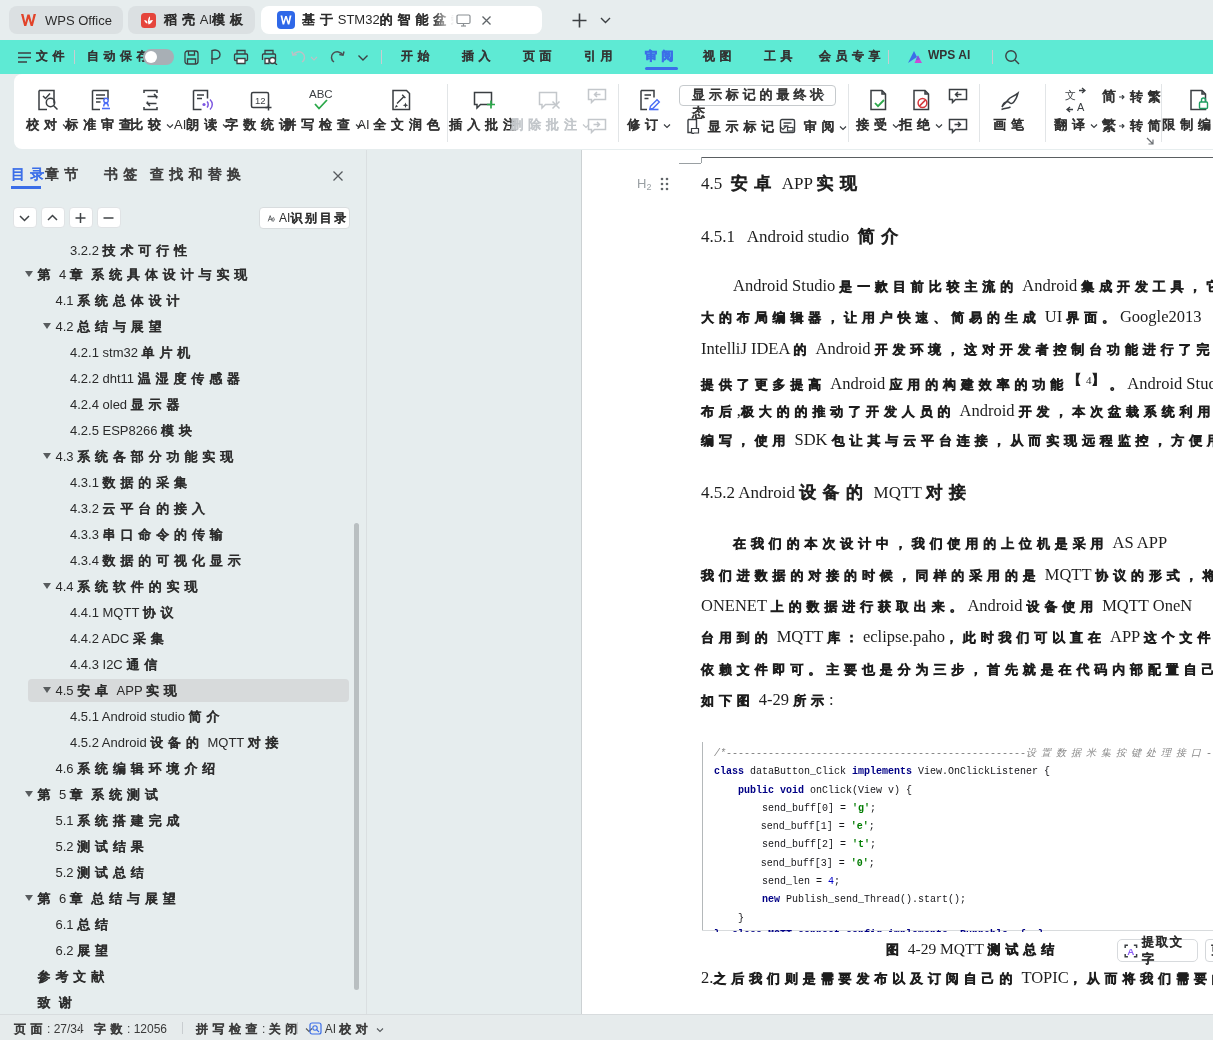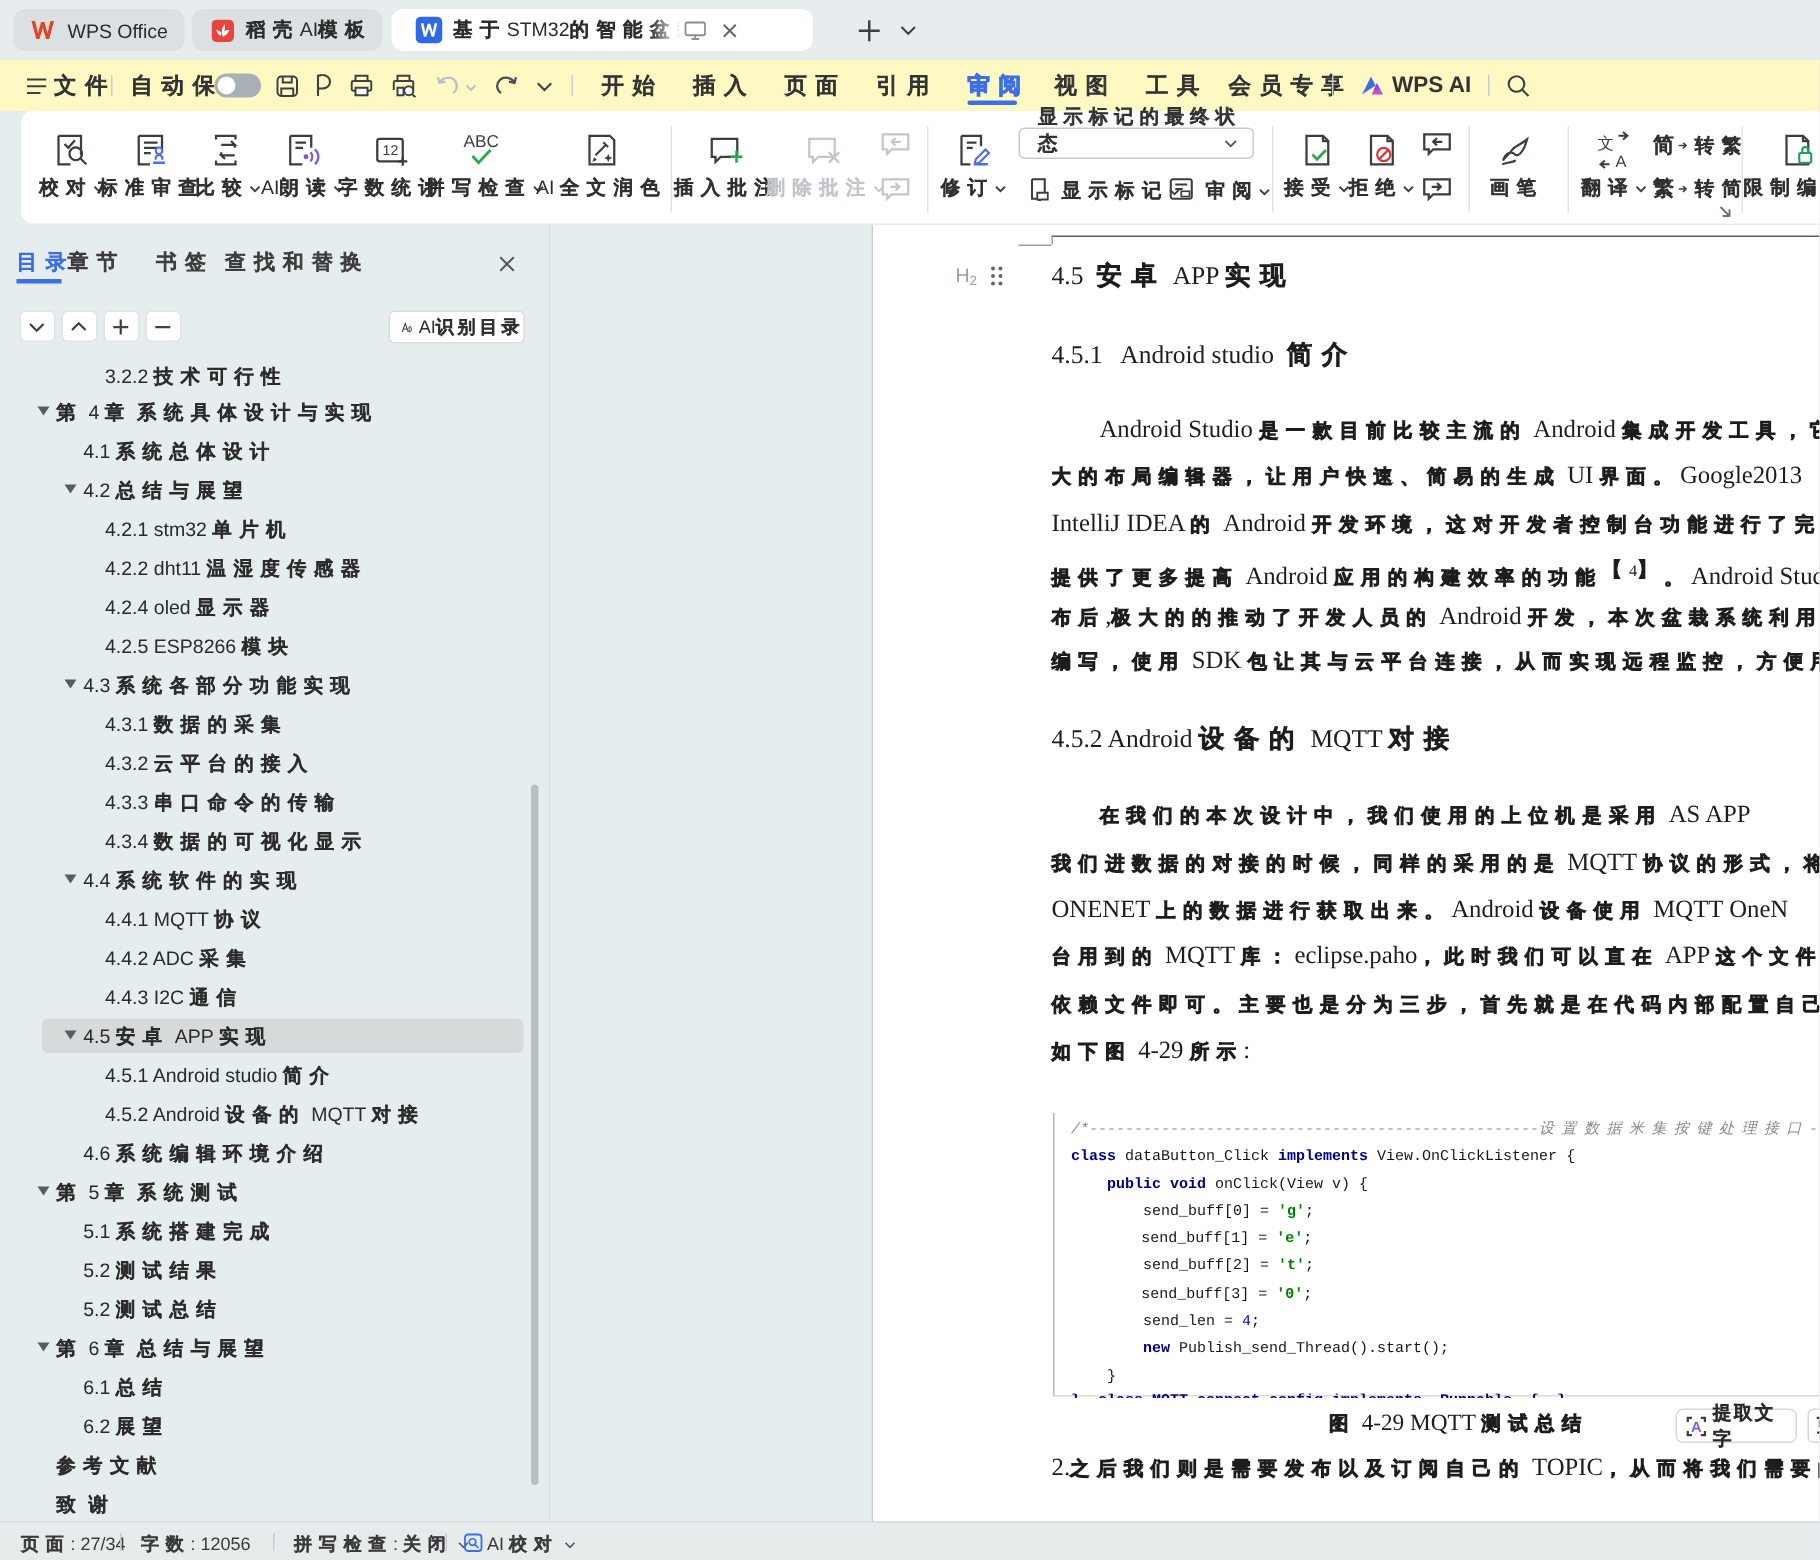--- a/index.html
+++ b/index.html
@@ -3,32 +3,32 @@
 <style>
 html,body{margin:0;padding:0}
 body{width:1213px;height:1040px;overflow:hidden;font-family:"Liberation Sans",sans-serif;background:#e6edee;position:relative}
 .abs{position:absolute}
 .c{font-family:"Liberation Sans",sans-serif;letter-spacing:.375em;-webkit-text-stroke:.75px currentColor}
 svg{display:block}
 
 #tabbar{position:absolute;left:0;top:0;width:1213px;height:40px;background:#e7edee}
 .tab{position:absolute;top:6px;height:28px;border-radius:8px;background:#dbe0e2;display:flex;align-items:center;font-size:13px;color:#2b2b2b}
 #tab3{background:#fff}
-#menubar{position:absolute;left:0;top:40px;width:1213px;height:34px;background:#fef9c3;font-size:15px;color:#333}
+#menubar{position:absolute;left:0;top:40px;width:1213px;height:34px;background:#5eead4;font-size:12px;color:#333}
 .mi{position:absolute;top:8px;white-space:nowrap}
 .msep{position:absolute;top:10px;width:1px;height:14px;background:#c9cdd0}
 
 #ribbonbg{position:absolute;left:0;top:74px;width:1213px;height:76px;background:#e6edee}
 #ribboncard{position:absolute;left:14px;top:74px;width:1206px;height:75px;background:#fff;border-radius:8px}
 .rb{position:absolute;text-align:center;color:#2f2f2f;font-size:13px}
 .rb .ric{margin:0 auto}
 .rb .rlb{margin-top:3px;white-space:nowrap}
 .rsep{position:absolute;top:84px;width:1px;height:58px;background:#e2e5e7}
 .gray{color:#c2c6ca}
-.dd{position:absolute;border:1px solid #c6cacd;border-radius:4px;background:#fff;font-size:13px;color:#333;display:flex;align-items:flex-end}
+.dd{position:absolute;border:1px solid #c6cacd;border-radius:4px;background:#fff;font-size:13px;color:#333;display:flex;align-items:flex-start}
 
 #sidebar{position:absolute;left:0;top:150px;width:366px;height:864px;background:#e6edee;border-right:1px solid #dadfe1}
 .stab{position:absolute;top:16px;font-size:14px;color:#3c3c3c;white-space:nowrap}
 .sbtn{position:absolute;top:57px;width:24px;height:21px;background:#fff;border:1px solid #e0e3e5;border-radius:4px;box-sizing:border-box;display:flex;align-items:center;justify-content:center}
 .trow{position:absolute;white-space:nowrap;font-size:13px;color:#2a2a2a}
 .tri{position:absolute;width:0;height:0;border-left:4.5px solid transparent;border-right:4.5px solid transparent;border-top:6px solid #585c5e}
 
 #canvas{position:absolute;left:367px;top:150px;width:846px;height:864px;background:#e6edee;overflow:hidden}
 #page{position:absolute;left:214px;top:0;width:640px;height:864px;background:#fff;border-left:1px solid #ccd1d3}
 .dl{position:absolute;white-space:nowrap;font-family:"Liberation Serif",serif;font-size:16.5px;color:#1d1d1d}

